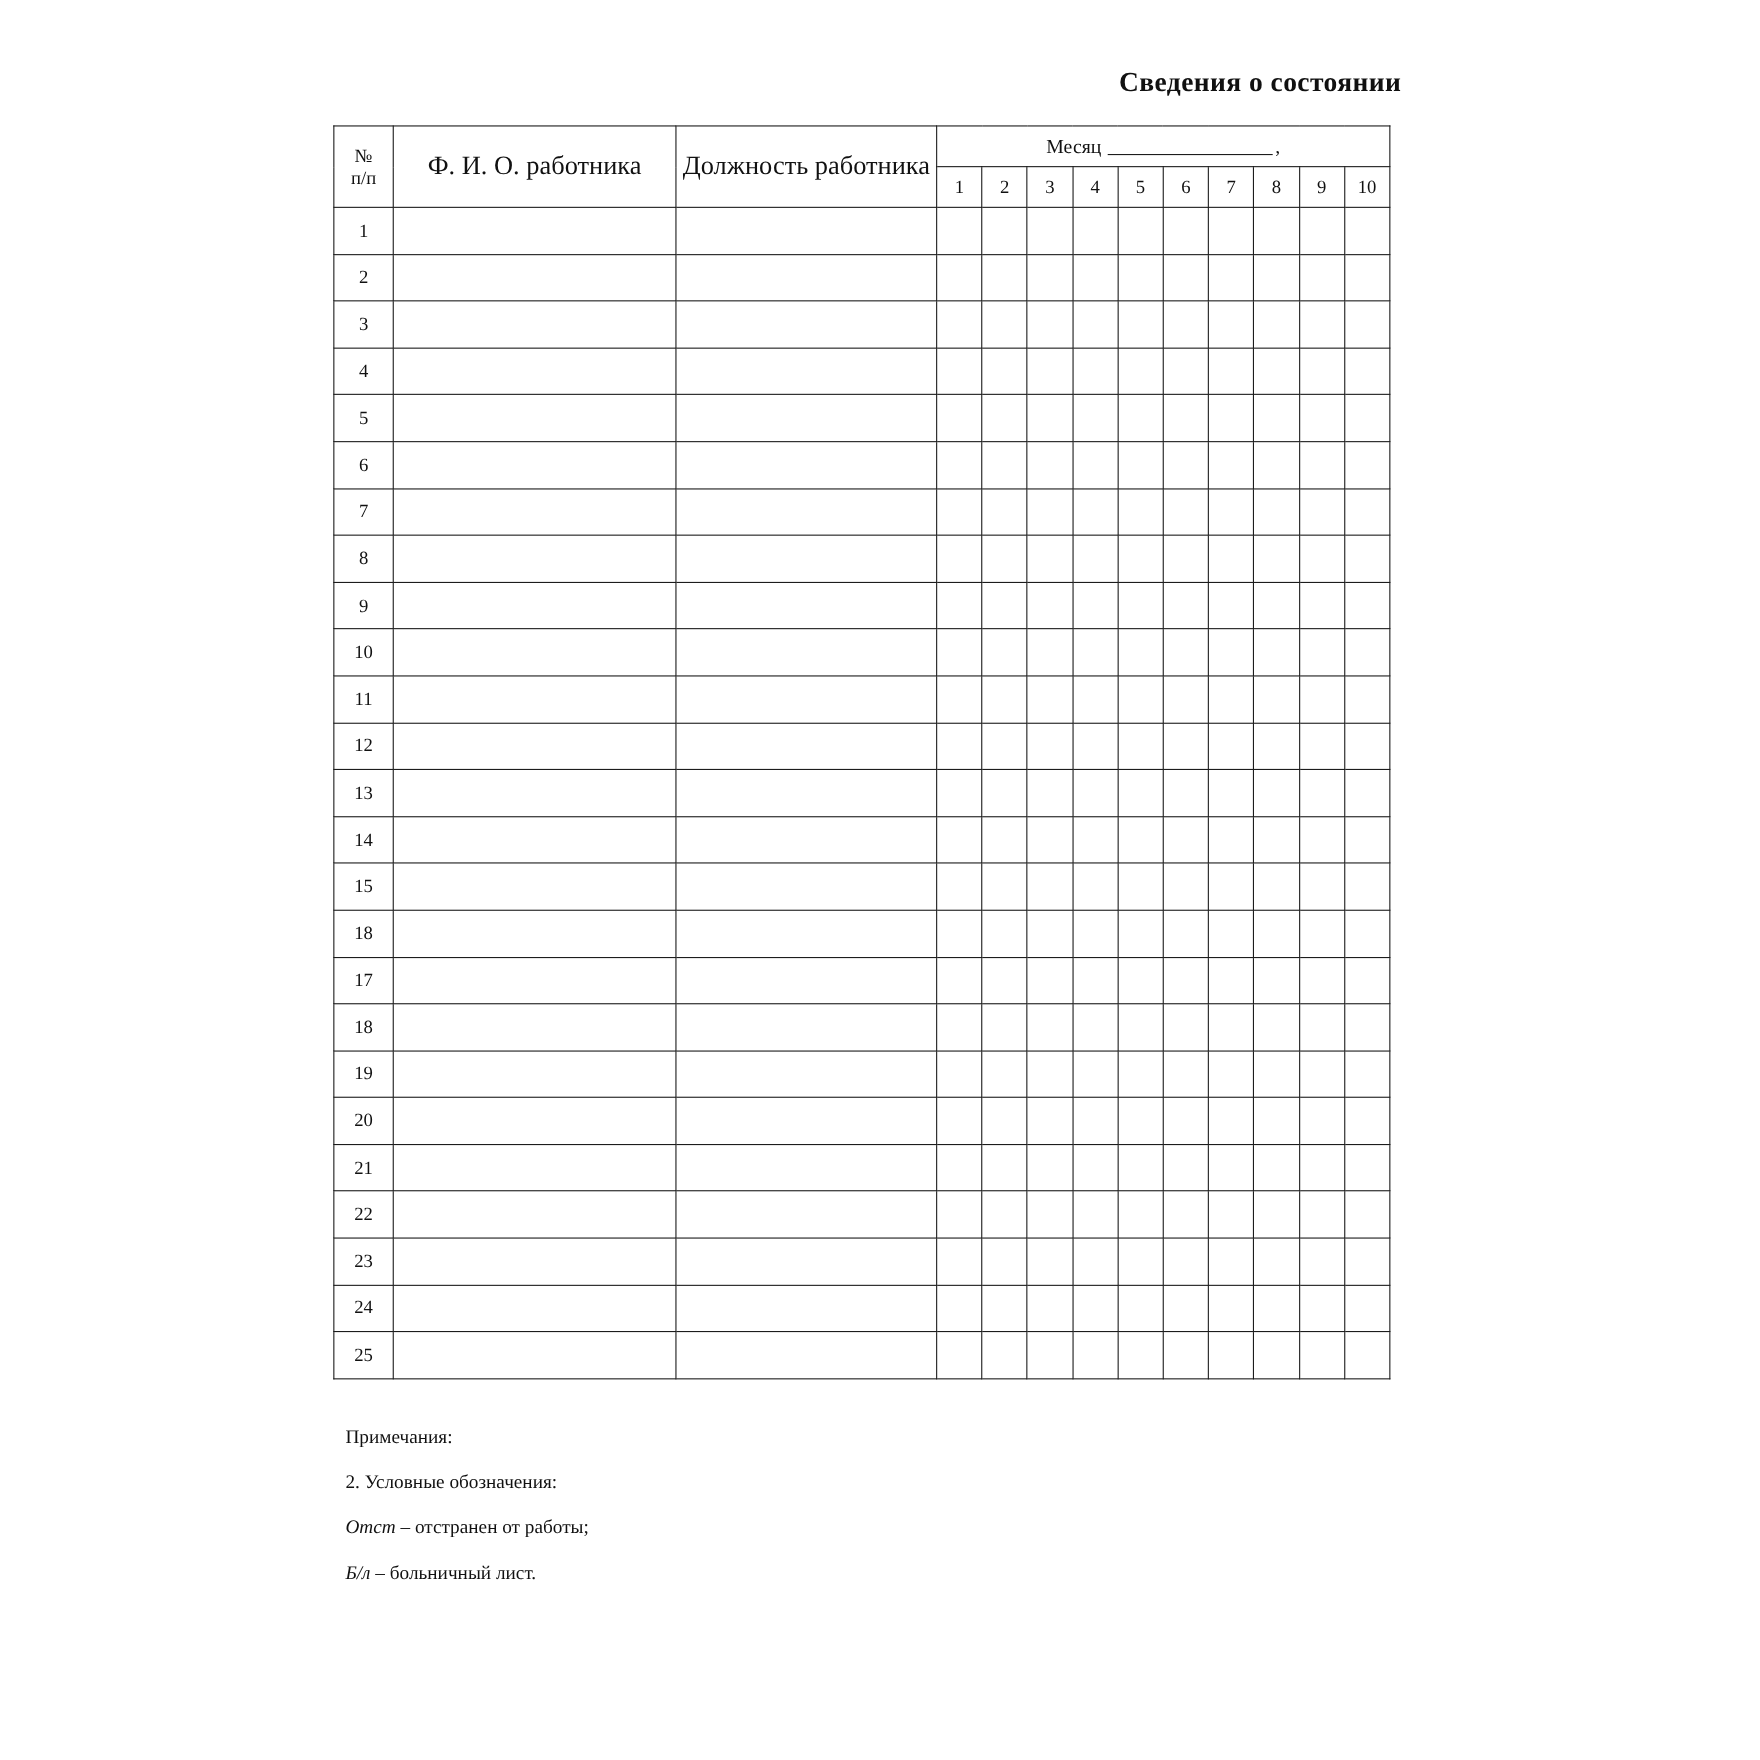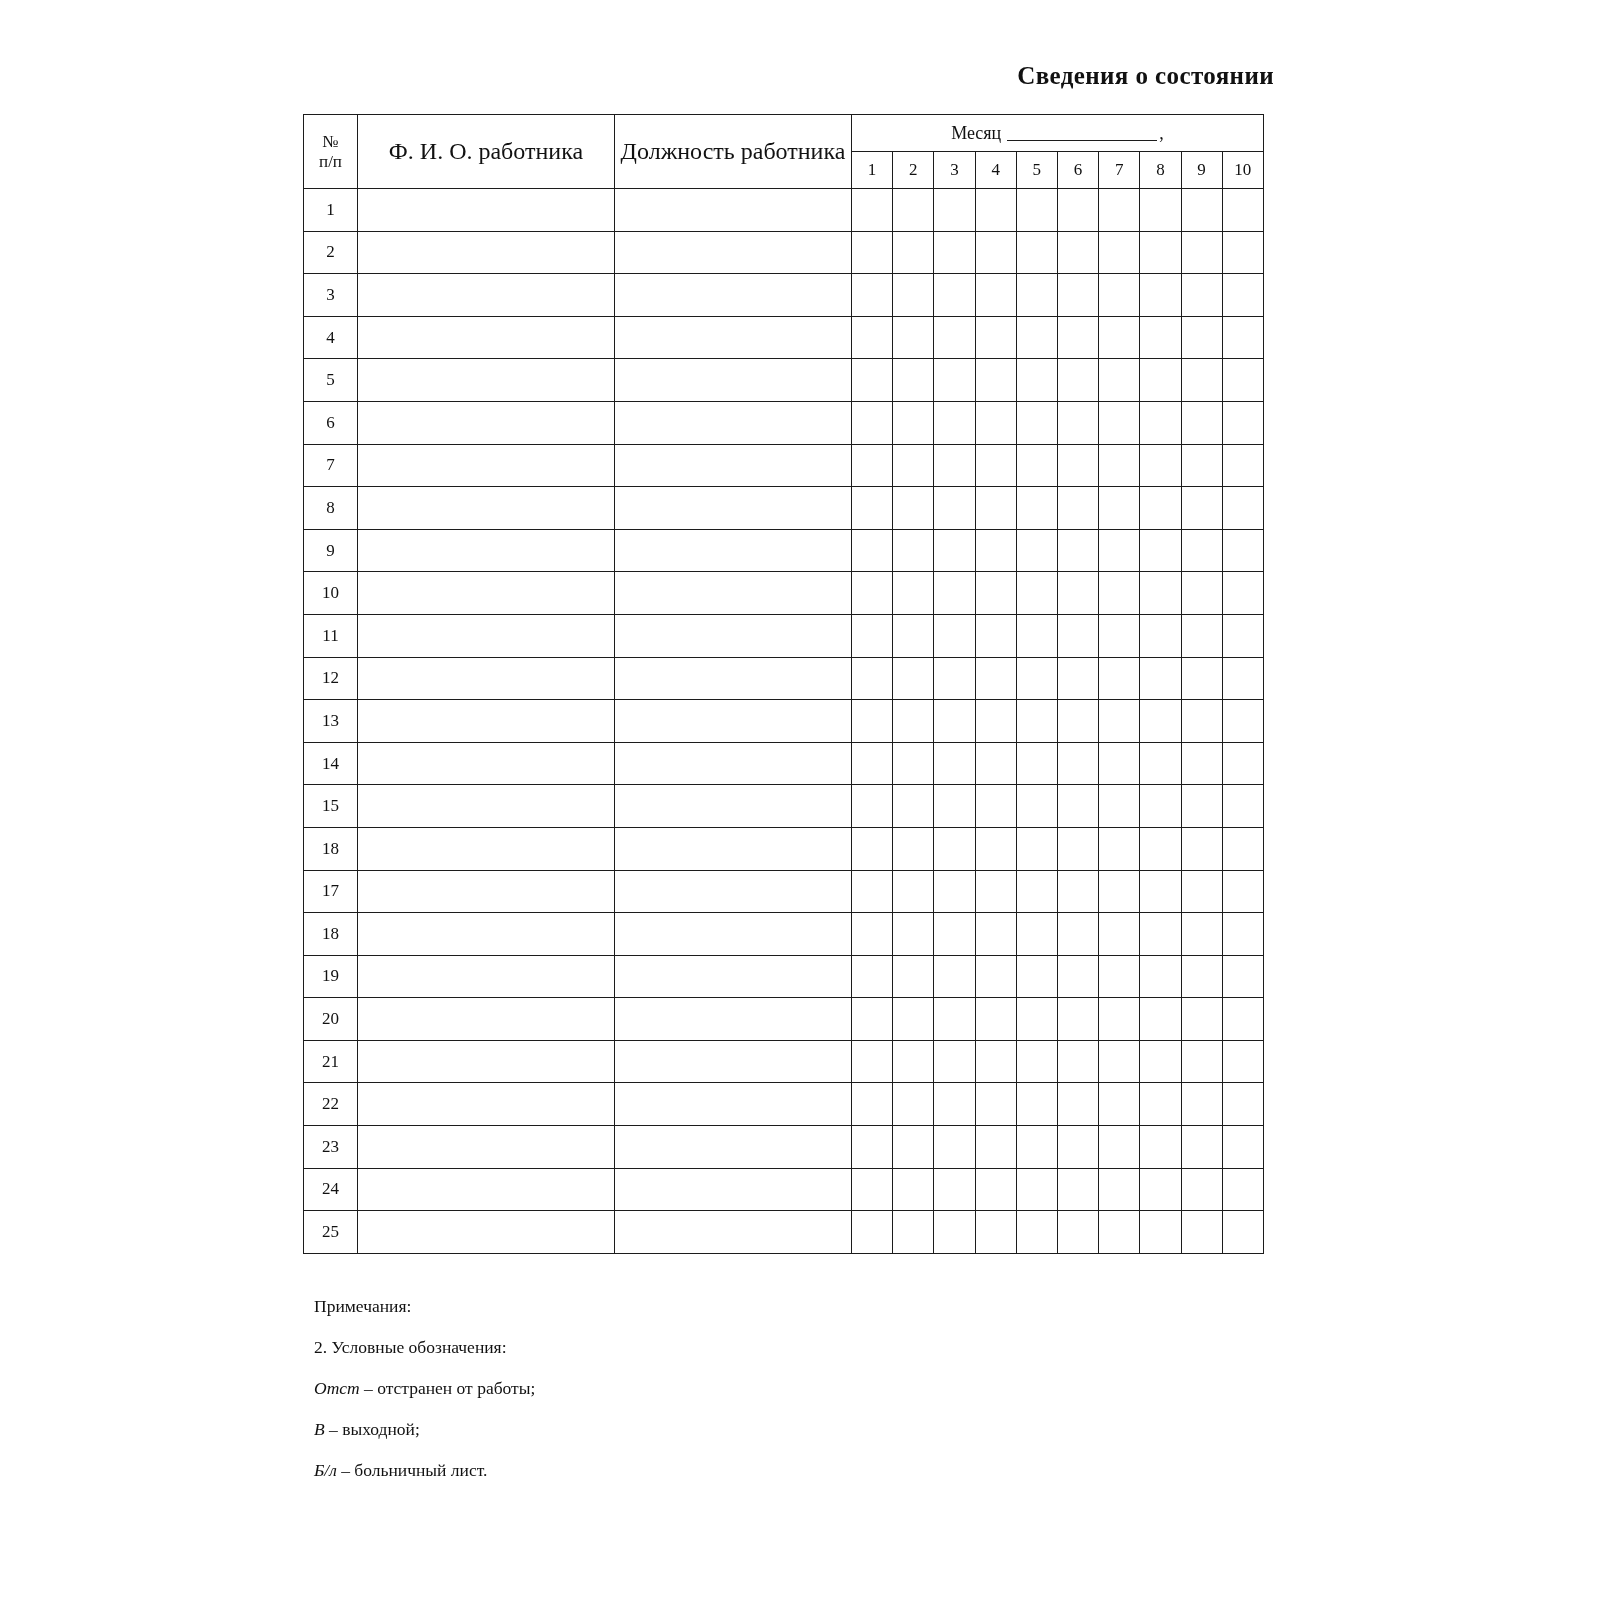--- a/index.html
+++ b/index.html
@@ -542,18 +542,17 @@
           </tr>
         </tbody>
     </table>
   </div>
 
   <div class="notes">
     <p>Примечания:</p>
     <p>2. Условные обозначения:</p>
     <div id="legend-list">
         <p class="legend"><i>Отст</i><span> – отстранен от работы;</span></p>
-        <p class="legend"><i>В</i><span> – выходной;</span></p>
         <p class="legend"><i>Б/л</i><span> – больничный лист.</span></p>
       </div>
   </div>
 
 </div>
 
 </body></html>

